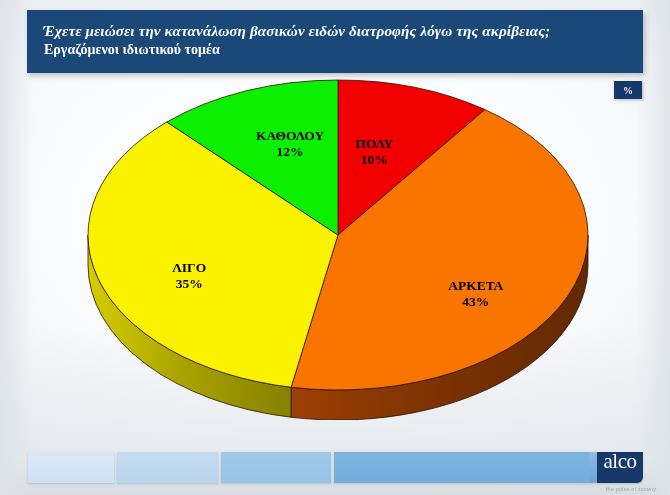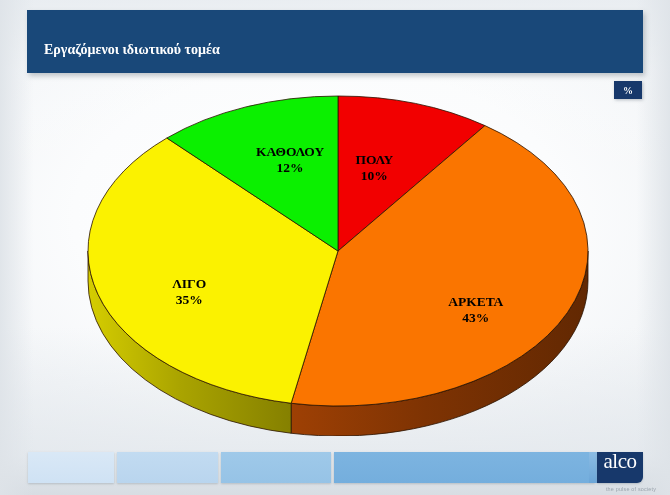--- a/index.html
+++ b/index.html
@@ -48,21 +48,21 @@
   
   .pct-badge{
     position:absolute;right:28px;top:81px;width:28px;height:18px;
     background:#17386b;color:#fff;font-weight:bold;font-size:10px;
     display:flex;align-items:center;justify-content:center;
     box-shadow:1px 1px 3px rgba(120,130,140,.5);
     z-index:5;
   }
 
   
-  .pie-wrap{position:absolute;left:0;top:86px;width:612px;height:350px;z-index:3;}
+  .pie-wrap{position:absolute;left:0;top:70px;width:612px;height:350px;z-index:3;}
   .pie-wrap svg{display:block;width:670px;height:350px;}
   .slice-label{
     font-family:"Liberation Serif", serif;
     font-weight:bold;fill:#000000;text-anchor:middle;
   }
   .slice-label .ln1{font-size:13.5px;}
   .slice-label .ln2{font-size:13.5px;}
 
   
   .footer{position:absolute;left:0;bottom:0;width:670px;height:62px;z-index:4;}
@@ -91,20 +91,21 @@
     font-size:5.4px;letter-spacing:.2px;text-align:center;
     white-space:nowrap;
   }
 </style>
 </head>
 <body>
 
 <div id="slide">
 
   <div class="header">
+    <div class="title">Έχετε μειώσει την κατανάλωση βασικών ειδών διατροφής λόγω της ακρίβειας;</div>
     <div class="subtitle">Εργαζόμενοι ιδιωτικού τομέα</div>
   </div>
 
   <div class="pct-badge">%</div>
 
   <div class="pie-wrap">
     <svg id="pie-svg" viewBox="0 0 670 350">
       <defs>
         <filter id="soft" x="-20%" y="-20%" width="140%" height="140%">
           <feGaussianBlur stdDeviation="0.4"></feGaussianBlur>

